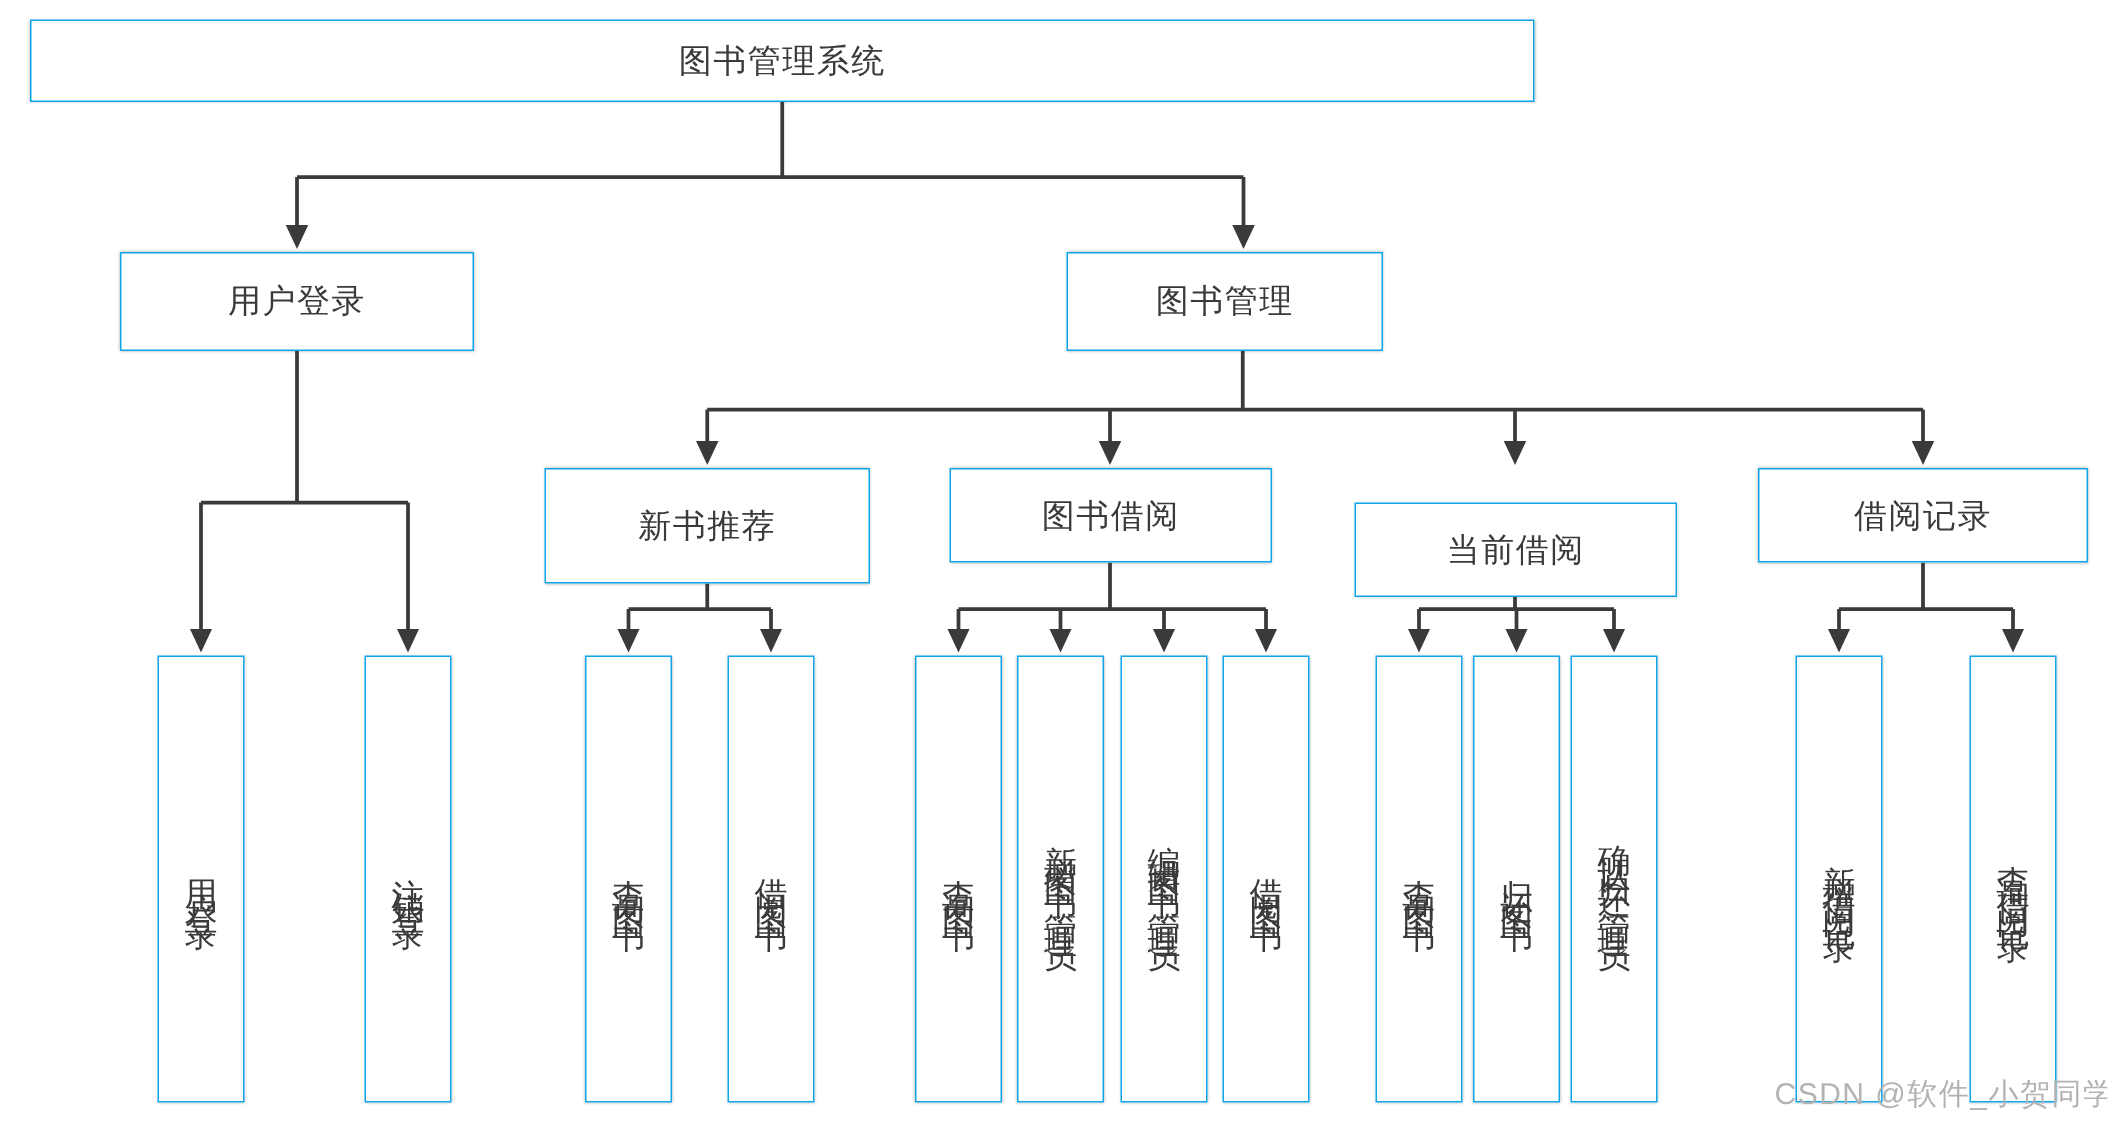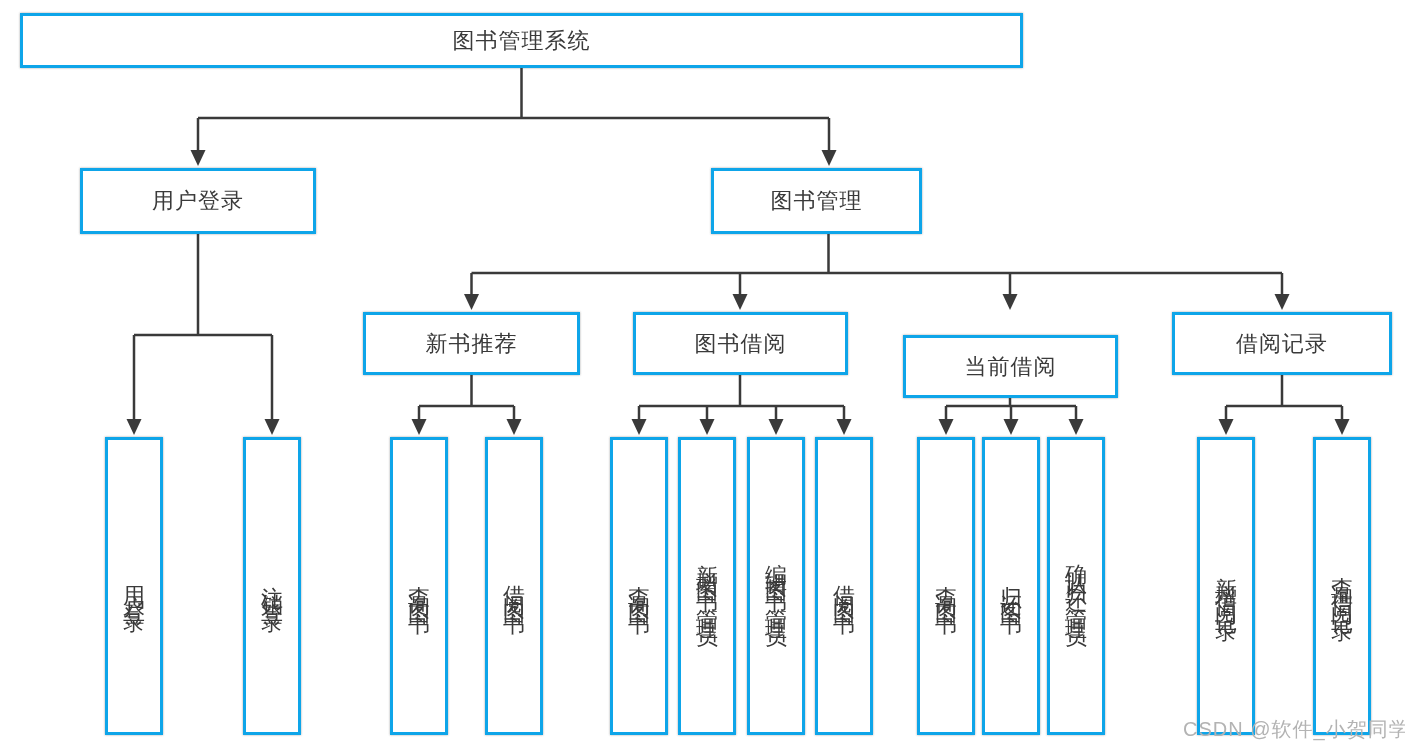--- a/index.html
+++ b/index.html
@@ -9,37 +9,37 @@
     background:#ffffff;
     overflow:hidden;
     font-family:"Liberation Sans","DejaVu Sans",sans-serif;
     color:#3a3a3a;
   }
   #wires{position:absolute;left:0;top:0;width:1405px;height:747px;}
   .box{
     position:absolute;
     box-sizing:border-box;
     background:#ffffff;
-    border:3px solid #0ea5e9;
+    border:1px solid #0ea5e9;
     box-shadow:0 0 2px rgba(60,60,60,.45);
     display:flex;align-items:center;justify-content:center;
     color:#3a3a3a;
   }
   .h-label{font-size:22px;letter-spacing:1px;white-space:nowrap;}
   .v-label{
     writing-mode:vertical-rl;
     font-size:22px;
     letter-spacing:9px;
     white-space:nowrap;
   }
   
   .b-root            {left:20px;  top:13px;  width:1003px;height:55px;}
   .b-user-login      {left:80px;  top:168px; width:236px; height:66px;}
   .b-book-mgmt       {left:711px; top:168px; width:211px; height:66px;}
-  .b-new-books       {left:363px; top:312px; width:217px; height:63px;}
+  .b-new-books       {left:363px; top:312px; width:217px; height:77px;}
   .b-book-borrow     {left:633px; top:312px; width:215px; height:63px;}
   .b-current-borrow  {left:903px; top:312px; width:215px; height:63px;margin-top:23px;}
   .b-borrow-records  {left:1172px;top:312px; width:220px; height:63px;}
   .leaf{top:437px;width:58px;height:298px;}
   .b-l-user-login    {left:105px;}
   .b-l-logout        {left:243px;}
   .b-nb-query        {left:390px;}
   .b-nb-borrow       {left:485px;}
   .b-bb-query        {left:610px;}
   .b-bb-add          {left:678px;}

